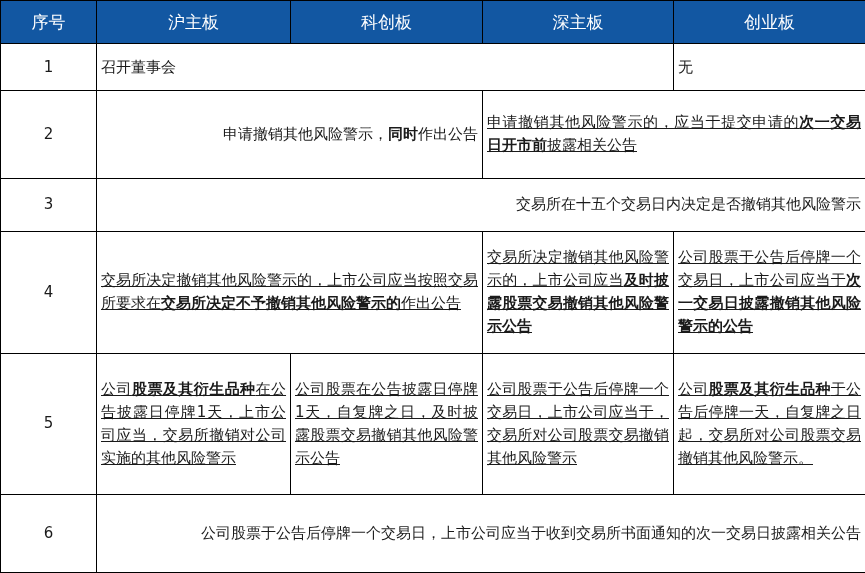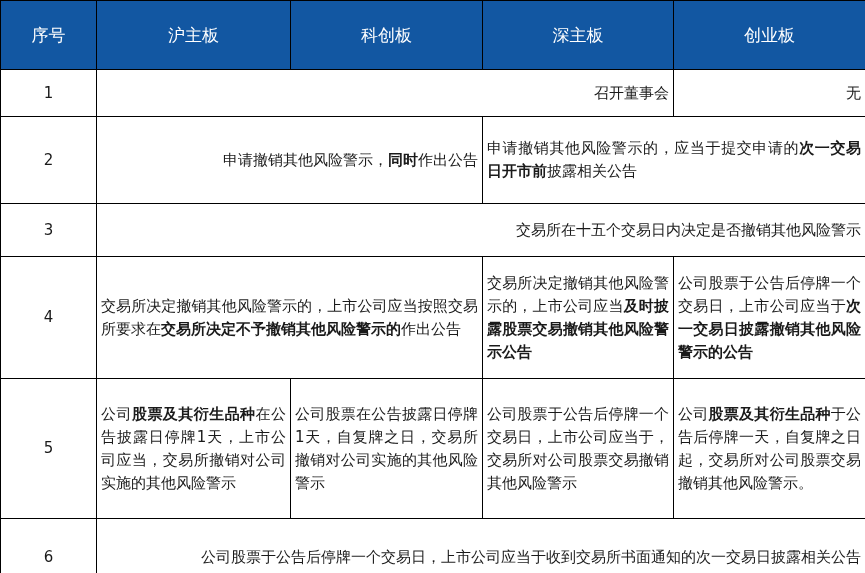--- a/index.html
+++ b/index.html
@@ -19,26 +19,26 @@
     line-height: 23px;
     word-break: break-all;
   }
   table.rules thead th {
     background: #1257a2;
     color: #ffffff;
     font-weight: normal;
     font-size: 17px;
     text-align: center;
     height: 42px;
-    padding: 13px;
+    padding: 0;
   }
   td.num { text-align: center; }
-  td.center { text-align: right; }
+  td.center { text-align: left; }
   td.left { text-align: right; }
-  td.justify { text-align: justify; text-align-last: left; }
+  td.justify { text-align: justify; text-align-last: left; text-decoration: underline; }
   b { font-weight: bold; }
 </style>
 </head>
 <body>
 
 <table class="rules">
   <colgroup>
     <col style="width:96px">
     <col style="width:194px">
     <col style="width:192px">
@@ -95,21 +95,21 @@
         <span>公司股票于公告后停牌一个交易日，上市公司应当于</span><b>次一交易日披露撤销其他风险警示的公告</b>
       </td>
     </tr>
 
     <tr style="height:140px">
       <td class="num">5</td>
       <td class="justify">
         <span>公司</span><b>股票及其衍生品种</b><span>在公告披露日停牌1天，上市公司应当，交易所撤销对公司实施的其他风险警示</span>
       </td>
       <td class="justify">
-        <span>公司股票在公告披露日停牌1天，自复牌之日，交易所撤销对公司实施的其他风险警示</span>
+        <span>公司股票在公告披露日停牌1天，自复牌之日，及时披露股票交易撤销其他风险警示公告</span>
       </td>
       <td class="justify">
         <span>公司股票于公告后停牌一个交易日，上市公司应当于，交易所对公司股票交易撤销其他风险警示</span>
       </td>
       <td class="justify">
         <span>公司</span><b>股票及其衍生品种</b><span>于公告后停牌一天，自复牌之日起，交易所对公司股票交易撤销其他风险警示。</span>
       </td>
     </tr>
 
     <tr style="height:78px">

